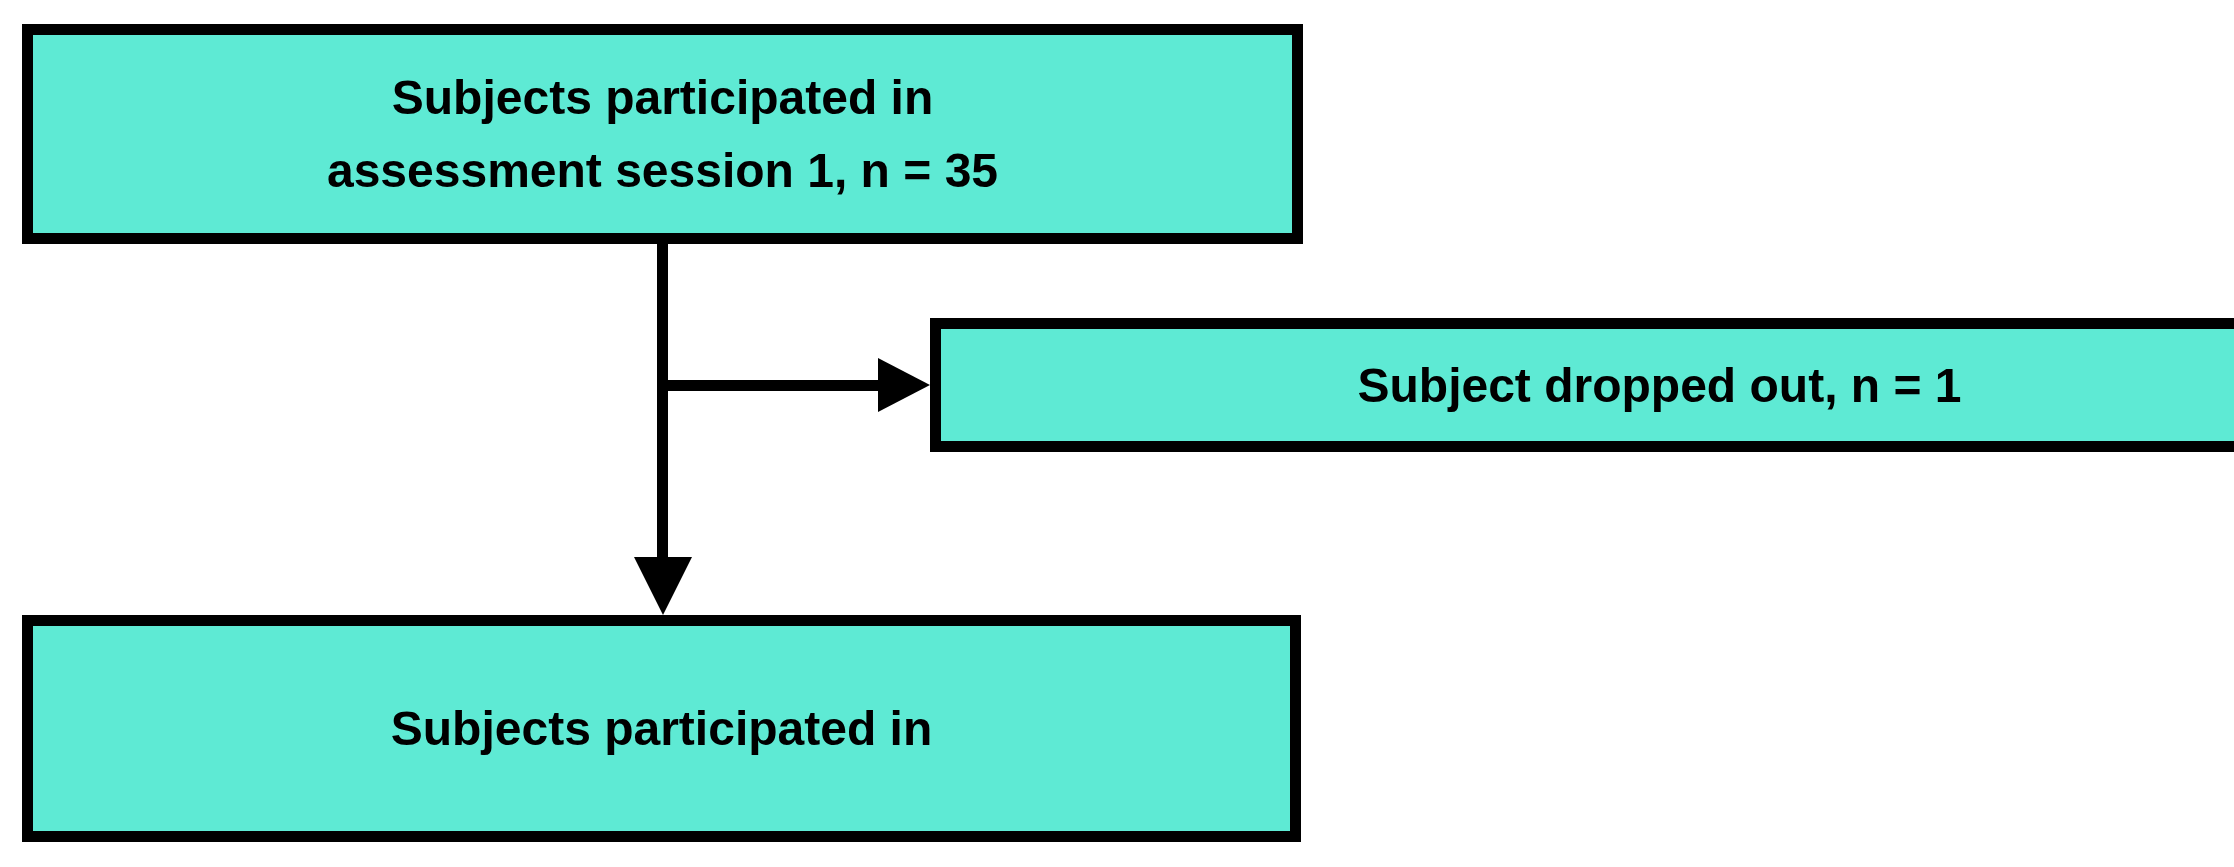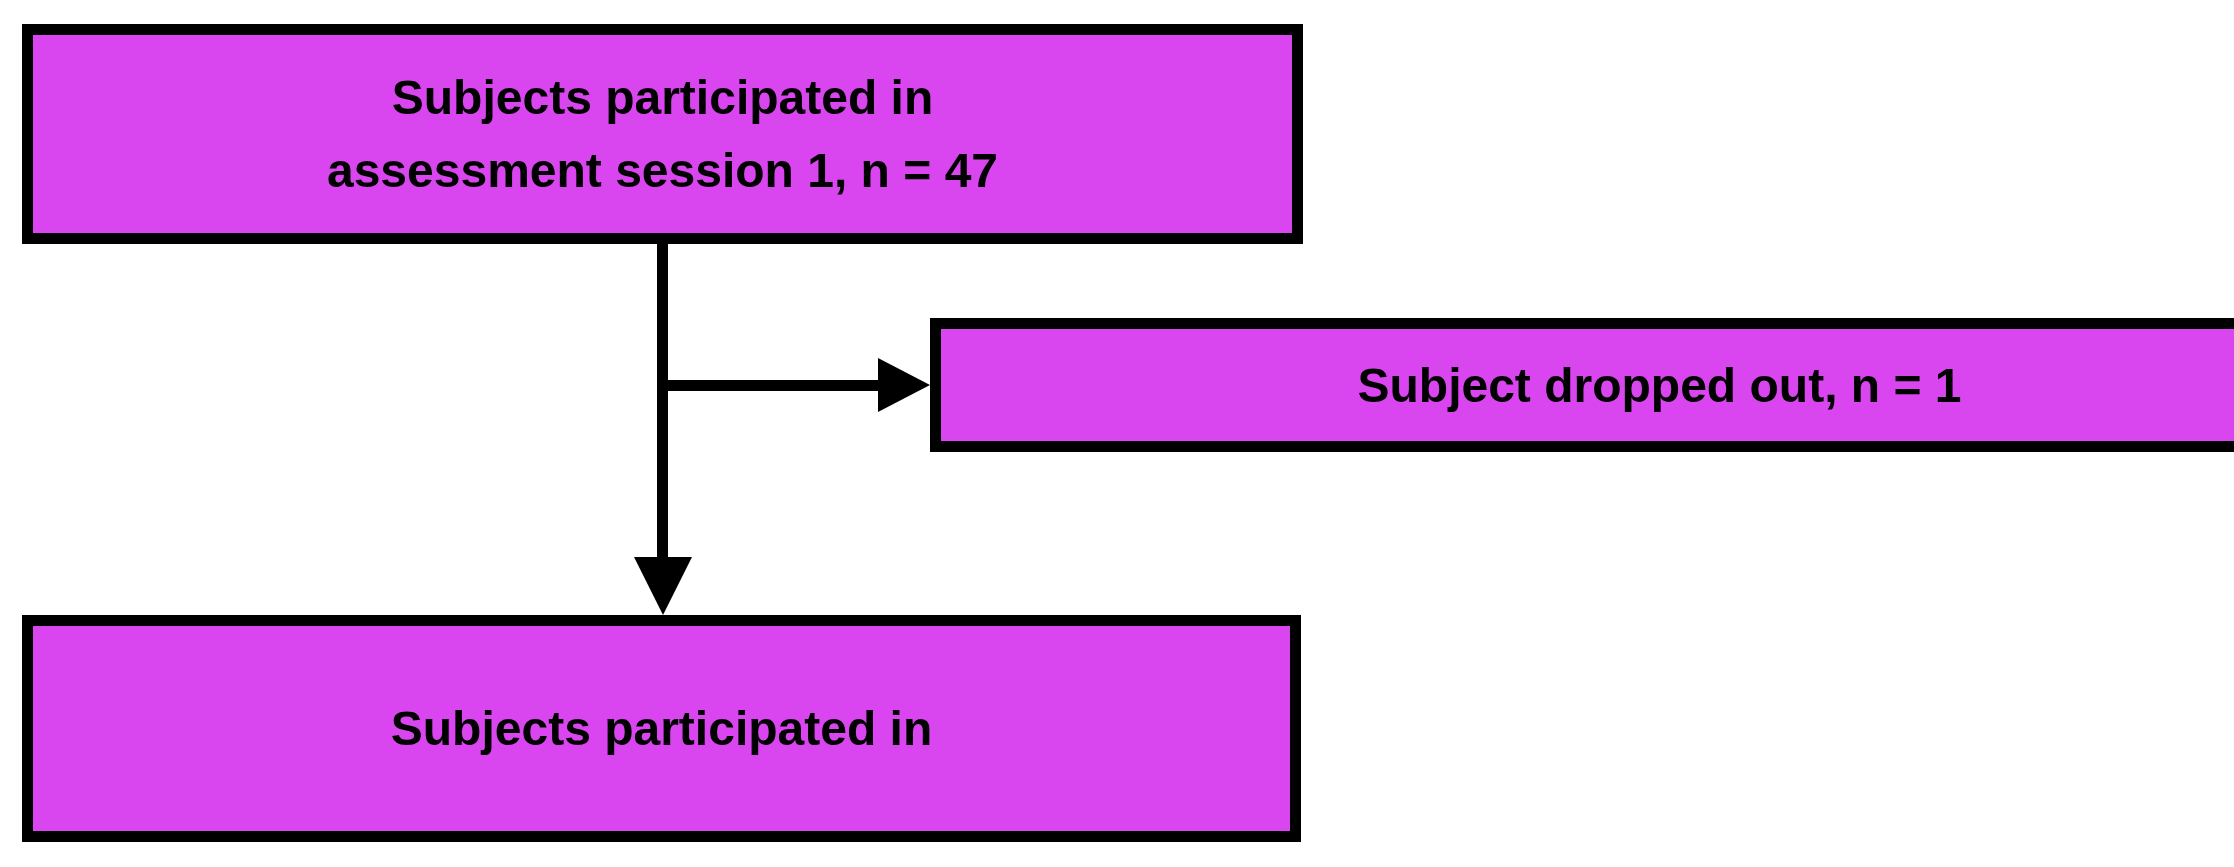--- a/index.html
+++ b/index.html
@@ -13,21 +13,21 @@
     height: 867px;
     background: #ffffff;
     font-family: "Liberation Sans", "DejaVu Sans", sans-serif;
     color: #000000;
     overflow: hidden;
   }
   .box {
     position: absolute;
     box-sizing: border-box;
     border: 11px solid #000000;
-    background: #d946ef;
+    background: #5eead4;
     display: flex;
     flex-direction: column;
     align-items: center;
     justify-content: center;
     text-align: center;
   }
   .box .line {
     display: block;
     font-weight: 700;
     font-size: 48px;
@@ -68,21 +68,21 @@
     border-left: 52px solid #000000;
   }
 </style>
 </head>
 <body>
 
 <div class="diagram">
 
   <div class="box box-session1">
     <span class="line">Subjects participated in</span>
-    <span class="line">assessment session 1, n = 47</span>
+    <span class="line">assessment session 1, n = 35</span>
   </div>
 
   <div class="vline"></div>
   <div class="varrowhead"></div>
 
   <div class="hline"></div>
   <div class="harrowhead"></div>
 
   <div class="box box-dropout">
     <span class="line">Subject dropped out, n = 1</span>

